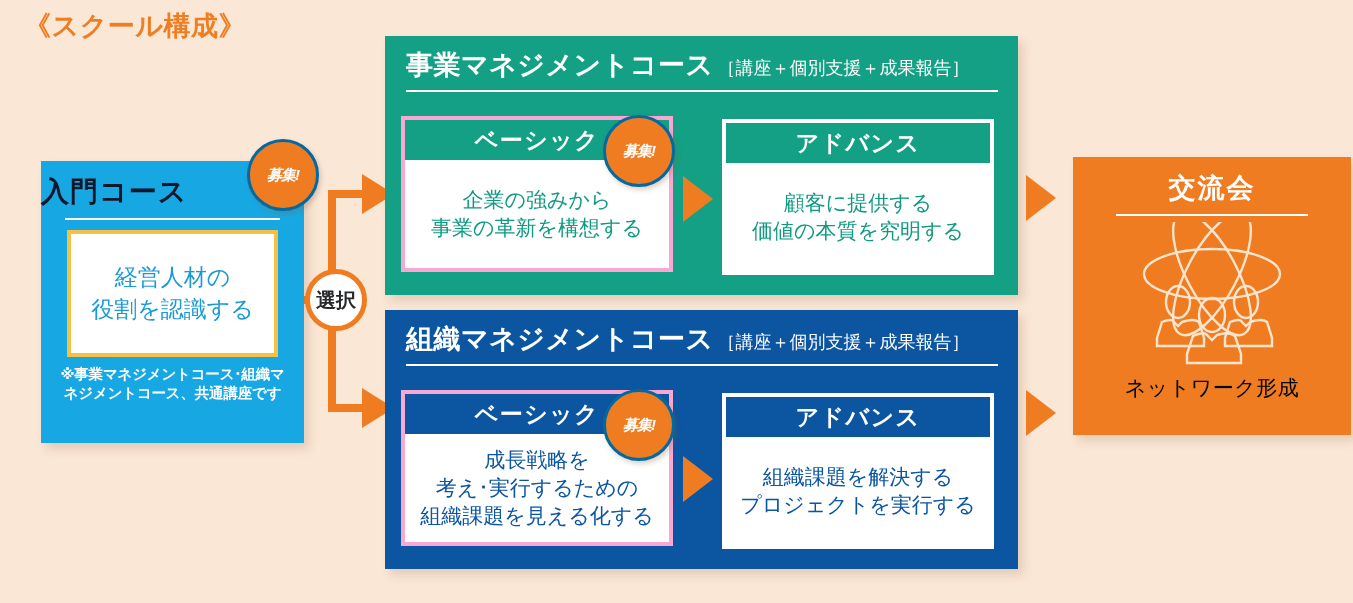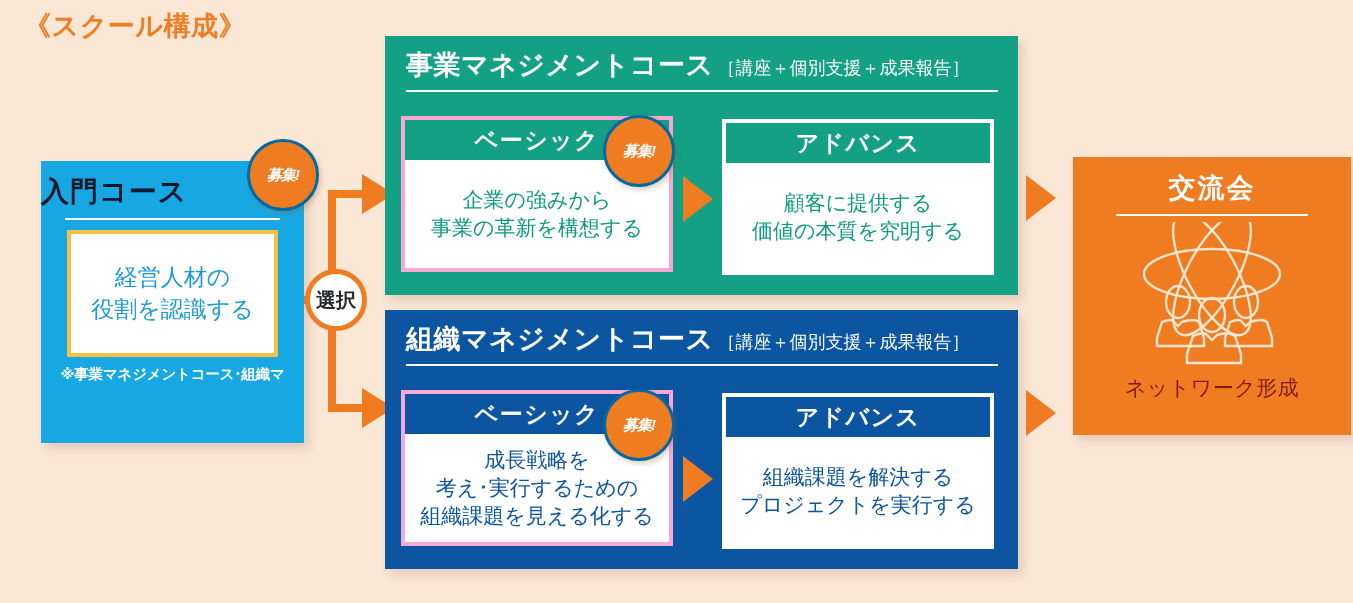--- a/index.html
+++ b/index.html
@@ -227,21 +227,21 @@
     width: 192px; height: 2px;
     background: #ffffff;
     margin: 8px auto 0 auto;
   }
   #meet-icon {
     display: block;
     margin: 6px auto 0 auto;
   }
   #meet-caption {
     text-align: center;
-    color: #7f1d1d;
+    color: #000000;
     font-size: 21px;
     font-weight: 500;
     margin-top: 2px;
     letter-spacing: 0.5px;
   }
 </style>
 </head>
 <body>
 
 <div id="canvas">
@@ -269,20 +269,21 @@
     <div id="entry-title">入門コース</div>
     <div id="entry-rule"></div>
     <div id="entry-inner">
       <div id="entry-inner-text">
         <div>経営人材の</div>
         <div>役割を認識する</div>
       </div>
     </div>
     <div id="entry-note">
       <div>※事業マネジメントコース･組織マ</div>
+      <div>ネジメントコース、共通講座です</div>
     </div>
   </div>
 
   <div class="abs badge" id="badge-entry">募集!</div>
 
   <div class="abs course-panel shadow-soft green" id="panel-business">
     <div class="panel-head">
       <span class="panel-title">事業マネジメントコース</span><span class="panel-suffix">［講座＋個別支援＋成果報告］</span>
     </div>
     <div class="panel-rule"></div>

